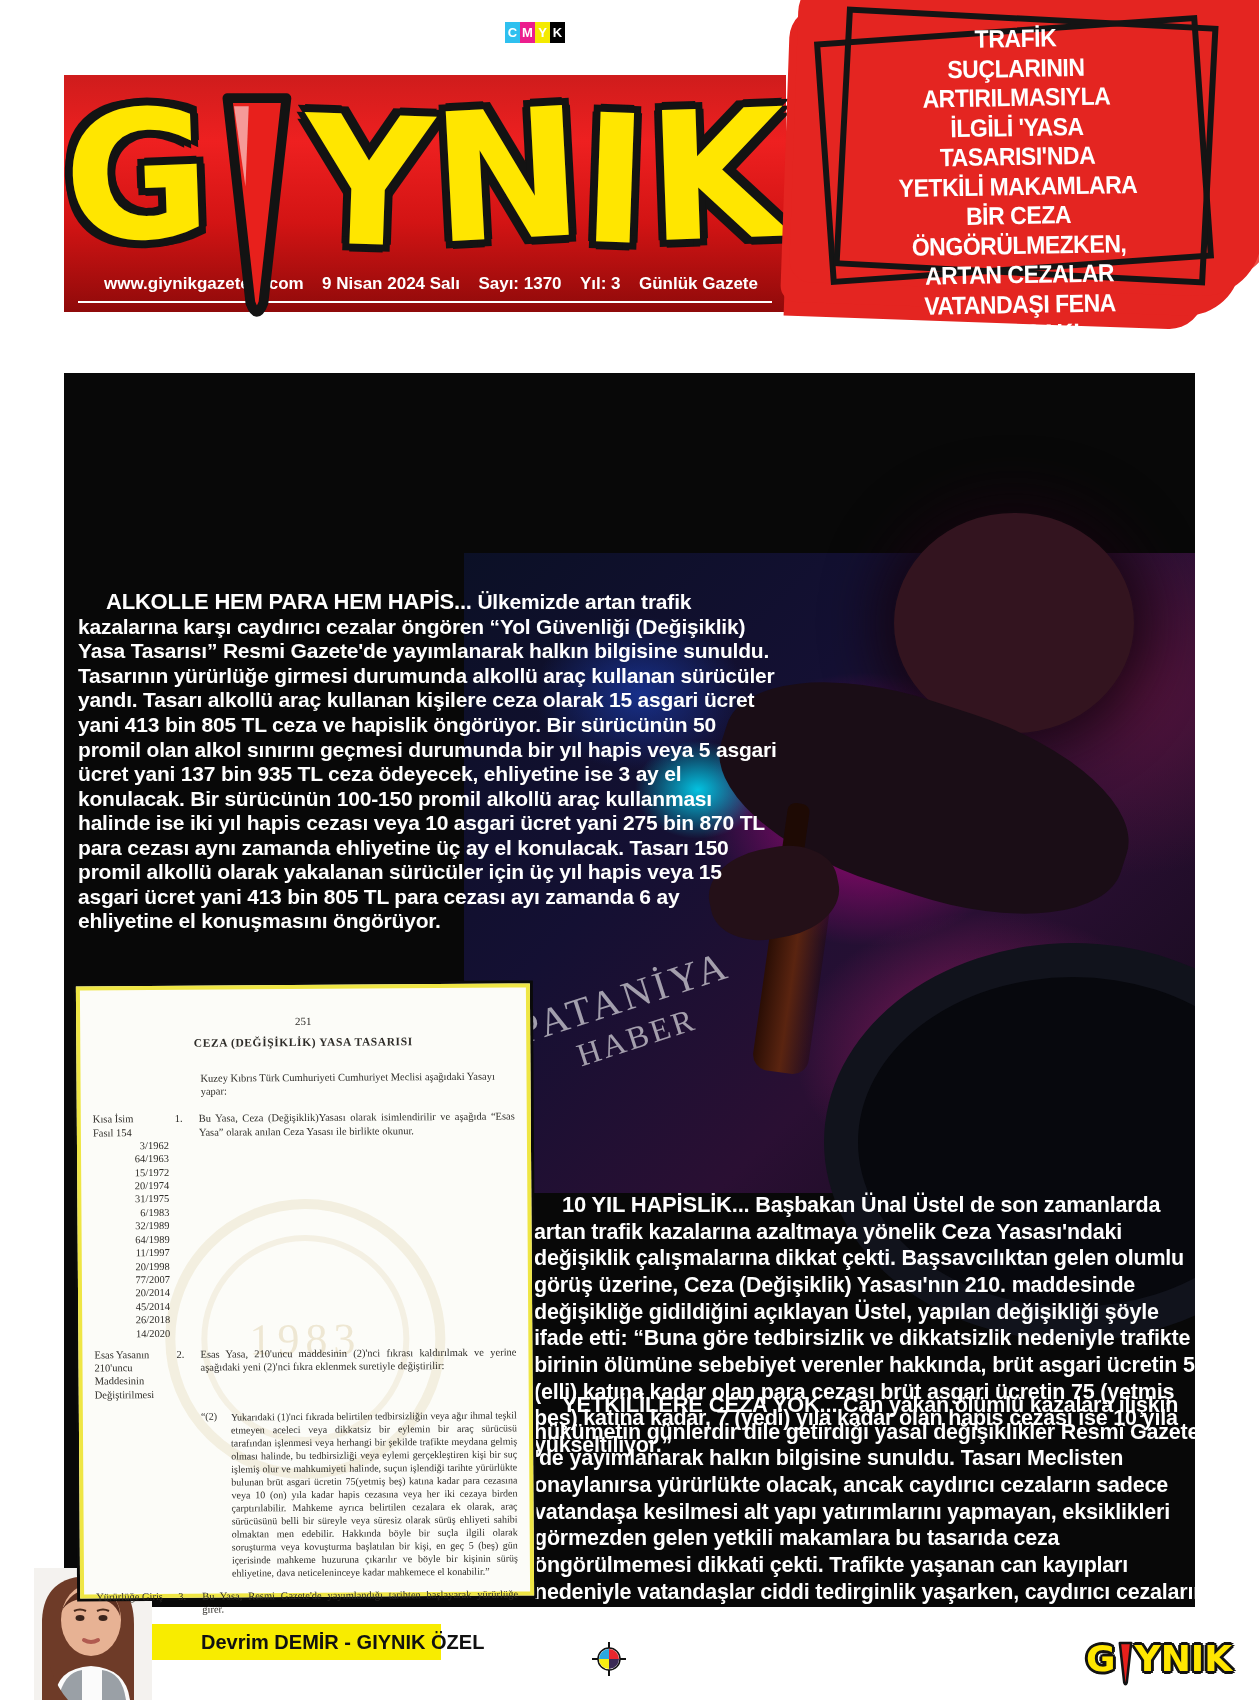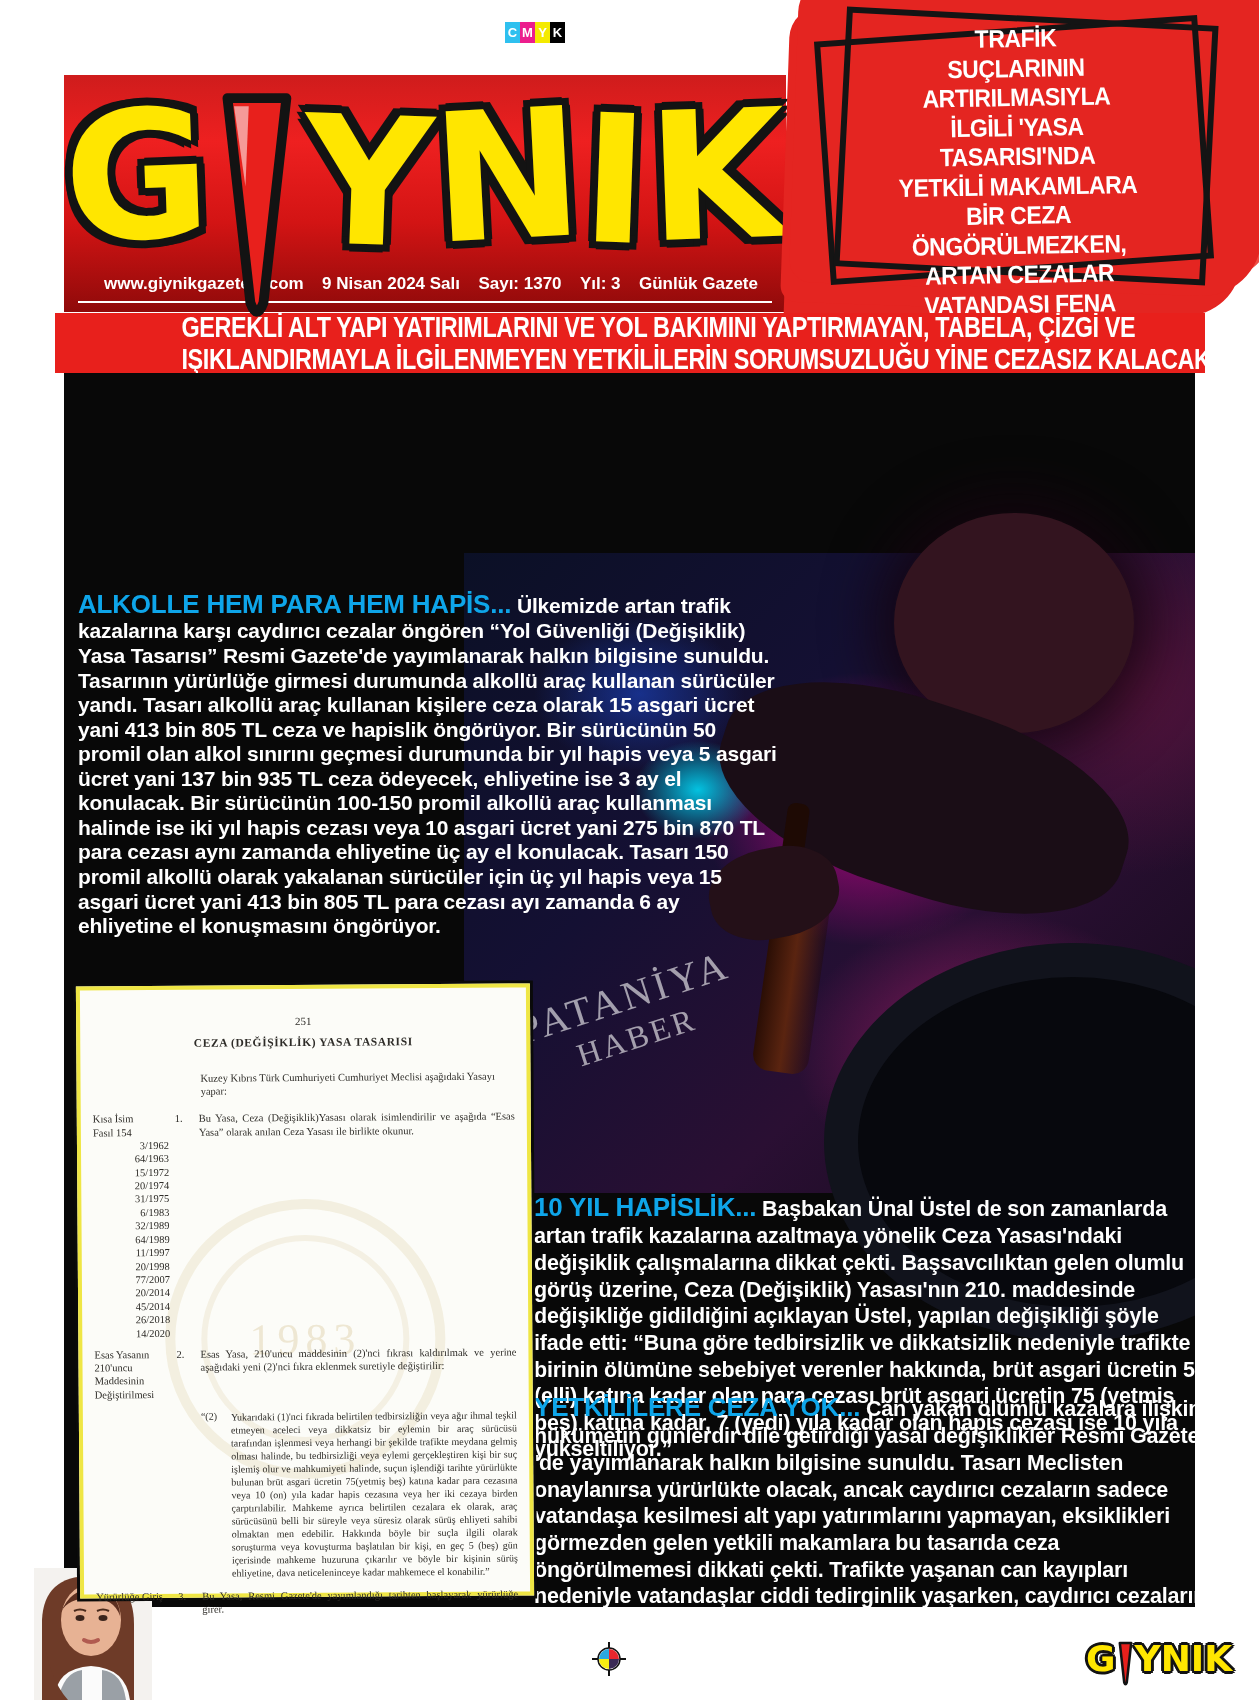--- a/index.html
+++ b/index.html
@@ -77,21 +77,21 @@
   .pataniya .pw2{font-size:32px;letter-spacing:3px;}
 
   .headline{position:absolute;left:0;top:4px;width:100%;text-align:center;z-index:4;}
   .headline .h1,.headline .h2{font-family:"DejaVu Sans",sans-serif;font-weight:bold;white-space:nowrap;
       line-height:0.78;letter-spacing:-7px;display:block;}
   .headline .h1{font-size:141px;color:#ffffff;transform:scaleX(0.99);margin-top:14px;}
   .headline .h2{font-size:141px;color:#fae800;transform:scaleX(0.86);margin-top:22px;}
 
   .story{color:#fff;font:bold 21px/1.17 "Liberation Sans",sans-serif;z-index:5;position:absolute;
          text-align:left;letter-spacing:-0.2px;}
-  .story .kicker{color:#0ea5e9;font-size:26px;}
+  .story .kicker{color:#ffffff;font-size:22px;margin-left:28px;}
   .story1{left:14px;top:216px;width:700px;}
   .story2{left:470px;top:818px;width:678px;font-size:21.5px;line-height:1.24;}
   .story3{left:470px;top:1018px;width:678px;font-size:21.5px;line-height:1.24;}
 
   .banner2{position:absolute;left:-12px;top:548px;width:530px;padding:10px 0 12px;background:#e8201c;z-index:6;
            box-shadow:8px 6px 0 -3px #e02823,-4px 10px 0 -4px #e02823;}
   .banner2 .bl{color:#fff;font:bold 23px/1.2 "Liberation Sans",sans-serif;white-space:nowrap;
                text-align:center;transform:scaleX(0.80);transform-origin:center;}
 
   
@@ -176,24 +176,20 @@
       <div>TASARISI'NDA</div>
       <div>YETKİLİ MAKAMLARA</div>
       <div>BİR CEZA</div>
       <div>ÖNGÖRÜLMEZKEN,</div>
       <div>ARTAN CEZALAR</div>
       <div>VATANDAŞI FENA</div>
       <div>VURACAK!</div>
     </div>
   </div>
 
-  <div class="banner1">
-    <div class="bl">GEREKLİ ALT YAPI YATIRIMLARINI VE YOL BAKIMINI YAPTIRMAYAN, TABELA, ÇİZGİ VE</div>
-    <div class="bl">IŞIKLANDIRMAYLA İLGİLENMEYEN YETKİLİLERİN SORUMSUZLUĞU YİNE CEZASIZ KALACAK</div>
-  </div>
 
   <div class="blackarea">
 
     <div class="photo-area">
       <div class="ph-sil ph-head"></div>
       <div class="ph-sil ph-arm"></div>
       <div class="ph-sil ph-wheel"></div>
       <div class="ph-bottleneck"></div>
       <div class="ph-bottle"></div>
       <div class="ph-hand"></div>
@@ -266,20 +262,23 @@
       </div>
 
       <div class="doc-row" style="margin-top:10px;">
         <div class="doc-margin">Yürürlüğe Giriş</div>
         <div class="doc-num">3.</div>
         <div class="doc-text">Bu Yasa, Resmi Gazete'de yayımlandığı tarihten başlayarak yürürlüğe girer.</div>
       </div>
     </div>
   </div>
 
+  <div class="credit-band">
+    <span>Devrim DEMİR - GIYNIK ÖZEL</span>
+  </div>
 
   <svg class="reporter" viewBox="0 0 118 132">
     <rect width="118" height="132" fill="#f4f2ef"></rect>
     <path d="M8 132 V52 Q10 8 56 8 Q100 10 100 56 L100 132 Z" fill="#6e3b28"></path>
     <ellipse cx="57" cy="52" rx="30" ry="36" fill="#e7b294"></ellipse>
     <path d="M27 44 Q38 18 62 22 Q86 26 86 48 Q80 30 57 30 Q34 30 27 44Z" fill="#5d2f20"></path>
     <ellipse cx="46" cy="50" rx="4.5" ry="3" fill="#3a241c"></ellipse>
     <ellipse cx="69" cy="50" rx="4.5" ry="3" fill="#3a241c"></ellipse>
     <path d="M40 43 Q46 40 52 43" stroke="#4a2a1c" stroke-width="2" fill="none"></path>
     <path d="M63 43 Q69 40 75 43" stroke="#4a2a1c" stroke-width="2" fill="none"></path>

